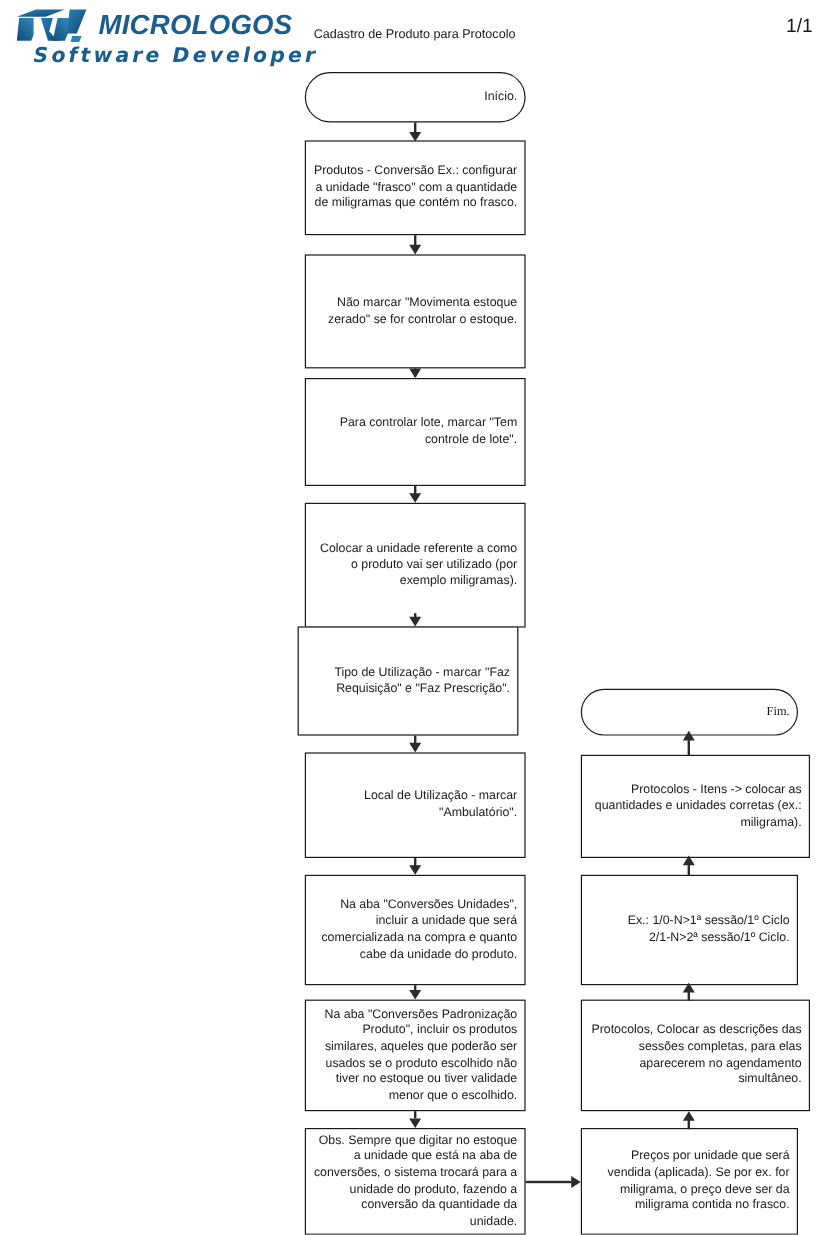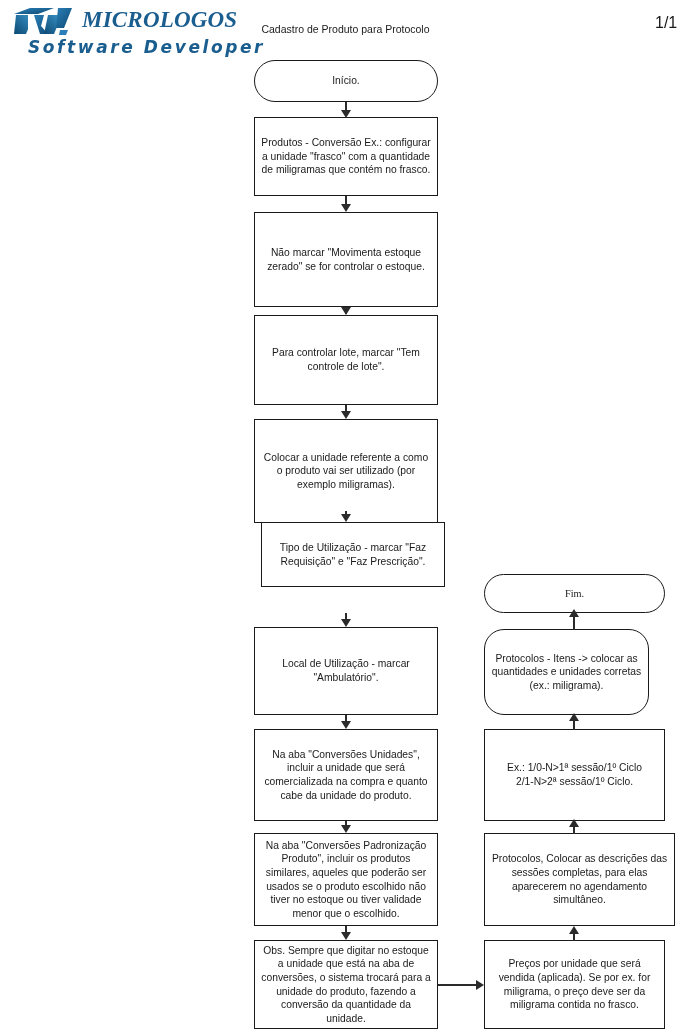--- a/index.html
+++ b/index.html
@@ -24,21 +24,21 @@
     width: 230px; height: 56px;
   }
   #logo-mark {
     position: absolute;
     left: 2px; top: 2px;
     width: 62px; height: 30px;
   }
   #logo-wordmark {
     position: absolute;
     left: 70px; top: 2px;
-    font-family: Liberation Serif, serif;
+    font-family: Liberation Sans, sans-serif;
     font-weight: bold;
     font-style: italic;
     font-size: 23px;
     letter-spacing: 0.2px;
     color: #1a5d8f;
     line-height: 28px;
     white-space: nowrap;
   }
   #logo-tagline {
     position: absolute;
@@ -78,21 +78,21 @@
     justify-content: center;
     text-align: center;
     font-size: 10.3px;
     line-height: 13.6px;
     color: #1a1a1a;
     padding: 4px 6px;
   }
   .node.terminator {
     border-radius: 999px;
   }
-  .node .node-label { display: block; width: 100%; }
+  .node .node-label { display: block; width: 100%; text-align: right; }
 
   
   .conn-v {
     position: absolute;
     width: 1.6px;
     background: #2b2b2b;
   }
   .conn-h {
     position: absolute;
     height: 1.6px;
@@ -167,21 +167,21 @@
   </div>
 
   <div class="node" style="left:254px; top:315px; width:184px; height:90px;">
     <span class="node-label">Para controlar lote, marcar "Tem controle de lote".</span>
   </div>
 
   <div class="node" style="left:254px; top:419px; width:184px; height:104px;">
     <span class="node-label">Colocar a unidade referente a como o produto vai ser utilizado (por exemplo miligramas).</span>
   </div>
 
-  <div class="node" style="left:261px; top:522px; width:184px; height:65px;">
+  <div class="node" style="left:248px; top:522px; width:184px; height:91px;">
     <span class="node-label">Tipo de Utilização - marcar "Faz Requisição" e "Faz Prescrição".</span>
   </div>
 
   <div class="node" style="left:254px; top:627px; width:184px; height:88px;">
     <span class="node-label">Local de Utilização - marcar "Ambulatório".</span>
   </div>
 
   <div class="node" style="left:254px; top:729px; width:184px; height:92px;">
     <span class="node-label">Na aba "Conversões Unidades", incluir a unidade que será comercializada na compra e quanto cabe da unidade do produto.</span>
   </div>
@@ -191,21 +191,21 @@
   </div>
 
   <div class="node" style="left:254px; top:940px; width:184px; height:89px;">
     <span class="node-label">Obs. Sempre que digitar no estoque a unidade que está na aba de conversões, o sistema trocará para a unidade do produto, fazendo a conversão da quantidade da unidade.</span>
   </div>
 
   <div class="node terminator" style="left:484px; top:574px; width:181px; height:39px;font-family:Liberation Serif, serif;">
     <span class="node-label">Fim.</span>
   </div>
 
-  <div class="node" style="left:484px; top:629px; width:165px; height:86px;border-radius:20px;">
+  <div class="node" style="left:484px; top:629px; width:191px; height:86px;">
     <span class="node-label">Protocolos - Itens -&gt; colocar as quantidades e unidades corretas (ex.: miligrama).</span>
   </div>
 
   <div class="node" style="left:484px; top:729px; width:181px; height:92px; white-space:pre-line;">
     <span class="node-label">Ex.: 1/0-N&gt;1ª sessão/1º Ciclo
 2/1-N&gt;2ª sessão/1º Ciclo.</span>
   </div>
 
   <div class="node" style="left:484px; top:833px; width:191px; height:93px;">
     <span class="node-label">Protocolos, Colocar as descrições das sessões completas, para elas aparecerem no agendamento simultâneo.</span>

